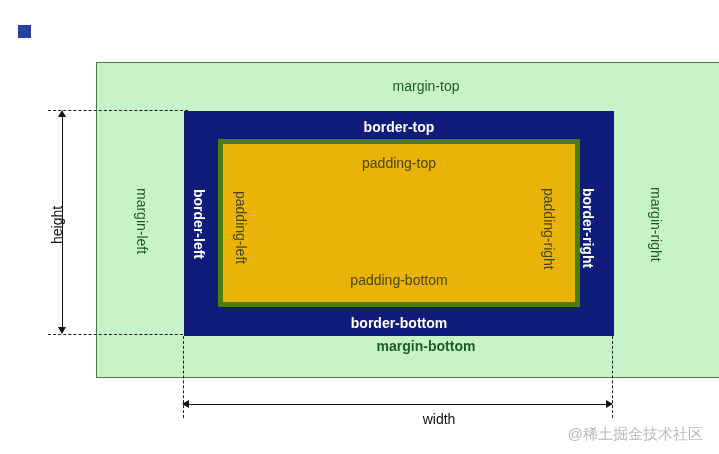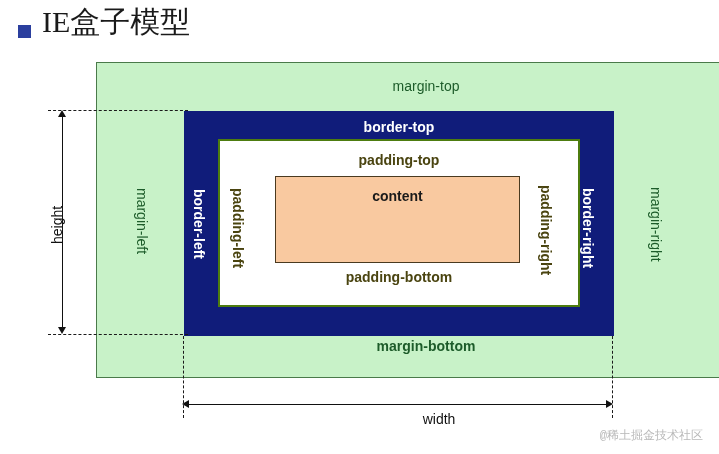--- a/index.html
+++ b/index.html
@@ -49,23 +49,22 @@
     border: 1px solid #4a7a4a;
   }
   #border-box {
     left: 87px; top: 48px;           
     width: 430px; height: 225px;
     background: #101c7a;
   }
   #padding-box {
     left: 34px; top: 28px;           
     width: 362px; height: 168px;
-    background: #ffffff;
-    border: 2px solid #4d7c0f;
-    font-weight: bold;
+    background: #eab308;
+    border: 5px solid #4d7c0f;
   }
   #content-box {
     left: 55px; top: 35px;           
     width: 245px; height: 87px;
     background: #f9c9a0;
     border: 1px solid #4a3a20;
   }
 
   
   .lbl {
@@ -126,57 +125,54 @@
   .ah-right {
     border-top: 4px solid transparent;
     border-bottom: 4px solid transparent;
     border-left: 7px solid #111;
   }
 
   
   #watermark {
     position: absolute;
     right: 16px; bottom: 10px;
-    font-size: 12px;
+    font-size: 15px;
     color: #b9b9b9;
     white-space: nowrap;
-    font-family: Liberation Mono, monospace;
+    font-family: Liberation Sans, sans-serif;
   }
 </style>
 </head>
 <body>
 
 <div id="title-bar">
   <div id="title-bullet"></div>
-  <div id="title-text">IE盒子模型</div>
 </div>
 
 <div id="margin-box" class="box">
 
   <div class="lbl lbl-margin" style="left:50%; top:16px; transform:translateX(-50%);">margin-top</div>
   <div class="lbl lbl-margin" style="left:50%; top:276px; transform:translateX(-50%);font-weight:bold;">margin-bottom</div>
   <div class="lbl lbl-margin rot-cw" style="left:52px; top:125px;">margin-left</div>
   <div class="lbl lbl-margin rot-cw" style="left:566px; top:124px;">margin-right</div>
 
   <div id="border-box" class="box">
 
     <div class="lbl lbl-border" style="left:50%; top:9px; transform:translateX(-50%);">border-top</div>
+    <div class="lbl lbl-border" style="left:50%; top:205px; transform:translateX(-50%);">border-bottom</div>
     <div class="lbl lbl-border rot-cw" style="left:22px; top:78px;">border-left</div>
     <div class="lbl lbl-border rot-cw" style="left:411px; top:77px;">border-right</div>
 
     <div id="padding-box" class="box">
 
       <div class="lbl lbl-padding" style="left:50%; top:12px; transform:translateX(-50%);">padding-top</div>
       <div class="lbl lbl-padding" style="left:50%; top:129px; transform:translateX(-50%);">padding-bottom</div>
       <div class="lbl lbl-padding rot-cw" style="left:25px; top:47px;">padding-left</div>
       <div class="lbl lbl-padding rot-cw" style="left:333px; top:44px;">padding-right</div>
 
-      <div id="content-box" class="box">
-        <div class="lbl lbl-content" style="left:50%; top:12px; transform:translateX(-50%);">content</div>
-      </div>
 
     </div>
   </div>
 </div>
 
 <div class="dash-h" style="left:48px; top:110px; width:140px;"></div>
 <div class="dash-h" style="left:48px; top:334px; width:140px;"></div>
 
 <div class="arrow-line-v" style="left:62px; top:112px; height:220px;"></div>
 <div class="arrow-head ah-up" style="left:58px; top:110px;"></div>

